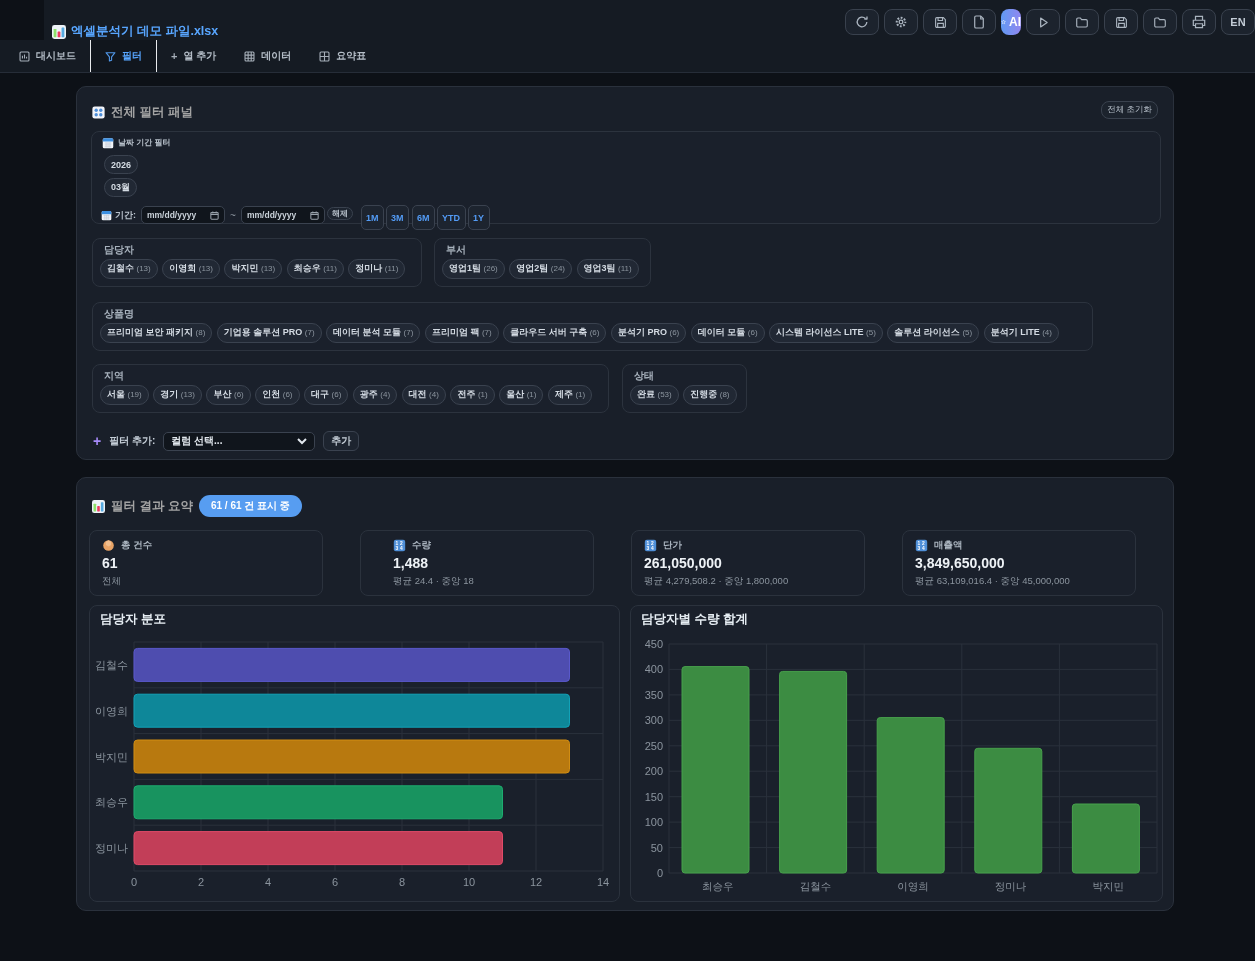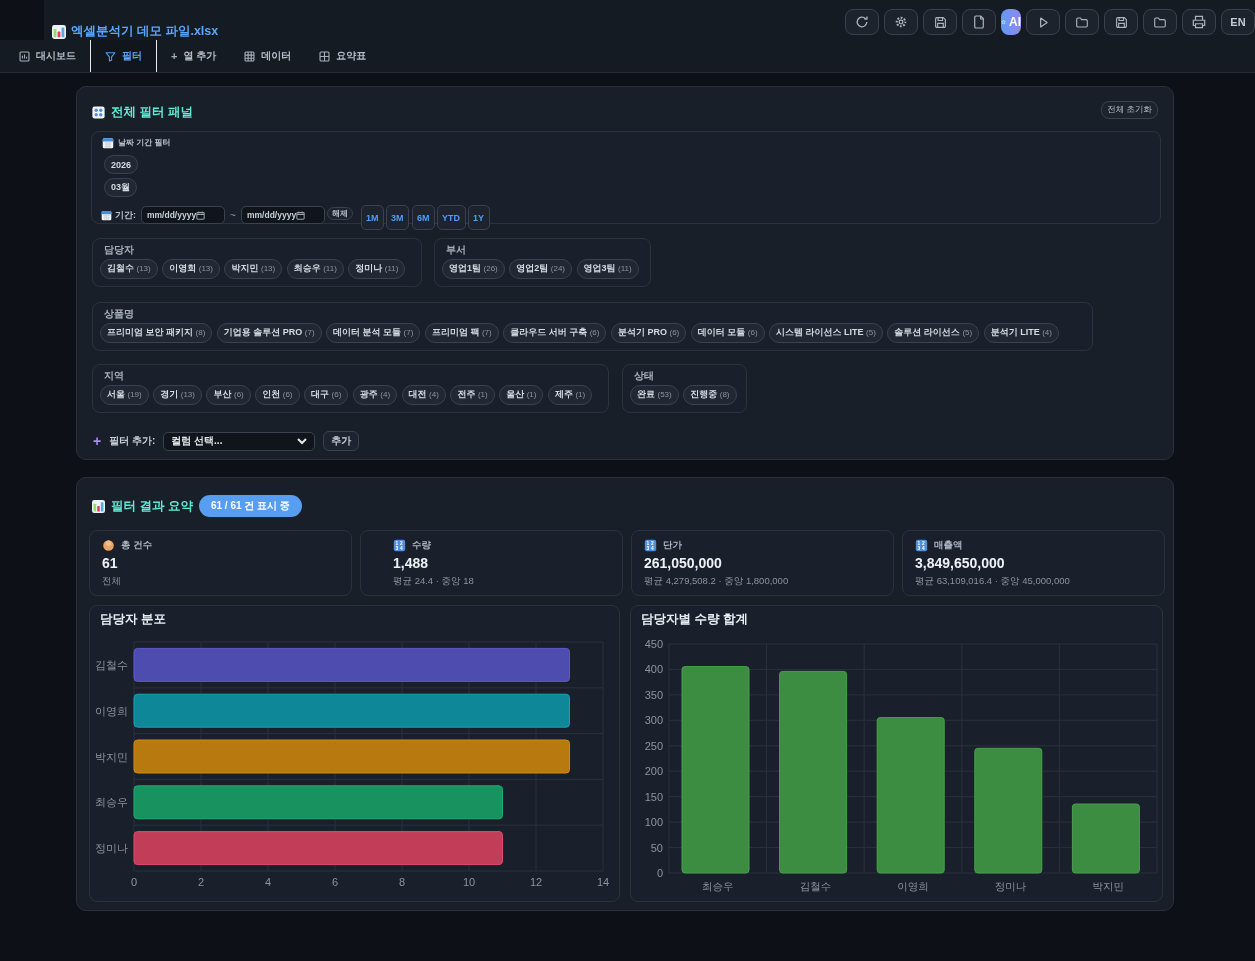--- a/index.html
+++ b/index.html
@@ -27,42 +27,42 @@
     font-weight:bold; color:#b6bfc9; white-space:nowrap; }
   .tab.active { color:#58a6ff; background:#11161d; border-left:1px solid #e8eaed;
     border-right:1px solid #e8eaed; }
   .tab .tic { opacity:.9; display:flex; }
   
   .card { position:absolute; left:76px; width:1098px; background:#191f29;
     border:1px solid #2a313c; border-radius:10px; }
   #card1 { top:86px; height:374px; }
   #card2 { top:477px; height:434px; }
   .card-h { display:flex; align-items:center; gap:6px; padding:17px 14px 0 15px; }
-  .card-h .cttl { font-size:12.5px; font-weight:bold; color:#5eead4; }
+  .card-h .cttl { font-size:12.5px; font-weight:bold; color:#a3a3a3; }
   .reset-btn { position:absolute; right:15px; top:14px; font-size:8.5px; color:#b6bfc9; background:#1c232d;
     border:1px solid #3a424e; border-radius:8px; padding:2px 5px;margin-left:40px; }
   
   .panel { background:#1a202b; border:1px solid #2c333e; border-radius:8px; }
   .plabel { font-size:10px; font-weight:bold; color:#a8b2bd; white-space:nowrap; }
   .chip { display:inline-flex; align-items:center; background:#212834; border:1px solid #3a424f;
     border-radius:10.5px; padding:0 6px; height:20px; font-size:9px; font-weight:bold;
     color:#d4dbe3; gap:2.5px; white-space:nowrap; }
   .chip .cnt { font-size:8px; color:#8b949e; font-weight:normal; }
   
   #datep { position:absolute; left:14px; top:44px; width:1070px; height:93px; }
   .dp-row1 { display:flex; align-items:center; gap:4px; padding:4.5px 0 0 10px; font-size:8px;
     font-weight:bold; color:#b9c2cc; }
   .ychip { position:absolute; left:12px; background:#212834; border:1px solid #3a424f;
     border-radius:10px; height:19px; display:inline-flex; align-items:center; padding:0 6px;
     font-size:9px; font-weight:bold; color:#d4dbe3; }
   .dp-row2 { position:absolute; left:0; top:74px; width:100%; height:18px; }
   .dp-row2 > * { position:absolute; }
   .dp-row2 .lbl { left:9px; top:3px; font-size:9px; font-weight:bold; color:#b9c2cc; display:flex; align-items:center; gap:3px;}
   .dinput { width:84px; height:18px; background:#10151c; border:1px solid #3a424f; border-radius:5px;
-    display:flex; align-items:center; justify-content:flex-start; padding:0 5px;
+    display:flex; align-items:center; justify-content:space-between; padding:0 5px;
     font-size:8.5px; color:#c9d1d9; font-weight:bold; }
   .til { color:#8b949e; font-size:10px; }
   .sbtn { height:14px; background:#1d242f; border:1px solid #3a424f; border-radius:7px;
     padding:0 4px; font-size:8px; font-weight:bold; color:#b9c2cc; display:inline-flex; align-items:center;}
   .sbtn.blue { color:#539bf5; height:25px; font-size:9px; border-radius:5px; padding:0 4.5px; }
   
   .fbox { position:absolute; background:#1a202b; border:1px solid #2c333e; border-radius:8px; height:49px; }
   .fbox .plabel { position:absolute; left:11px; top:3.5px; }
   .fbox .chips { position:absolute; left:7px; top:19.5px; display:flex; gap:4.5px; }
   
@@ -70,21 +70,21 @@
   .addrow .plus { color:#a78bfa; font-size:14px; font-weight:bold; }
   .addrow .albl { font-size:10px; font-weight:bold; color:#c6cfd8; }
   .sel { width:152px; height:19px; background:#10151c; border:1px solid #3a424f; border-radius:5px;
     display:flex; align-items:center; justify-content:space-between; padding:0 7px;
     font-size:10px; font-weight:bold; color:#e2e8ee; }
   .addbtn { height:20px; background:#1d242f; border:1px solid #3a424f; border-radius:6px;
     padding:0 7px; font-size:10px; font-weight:bold; color:#c6cfd8; display:flex; align-items:center;}
   
   .badge { background:#579df1; color:#fff; font-size:10px; font-weight:bold; border-radius:11px;
     height:22px; display:inline-flex; align-items:center; padding:0 12px; }
-  .stat { position:absolute; top:52px; height:66px; width:263px; background:#1a202b;
+  .stat { position:absolute; top:52px; height:66px; width:234px; background:#1a202b;
     border:1px solid #2b323d; border-radius:8px; padding:8px 12px; }
   .stat .sl { font-size:9.5px; font-weight:bold; color:#aab4bf; display:flex; gap:6px; align-items:center;}
   .stat .sv { font-size:14px; font-weight:bold; color:#eef2f6; margin-top:3px; }
   .stat .ss { font-size:9.5px; color:#8b949e; margin-top:4px; }
   .chartbox { position:absolute; top:127px; height:297px; background:#1a202b;
     border:1px solid #2b323d; border-radius:8px; }
   .chartbox .ct { position:absolute; left:10px; top:5px; font-size:12.5px; font-weight:bold; color:#e6edf3; }
 </style>
 </head>
 <body>

